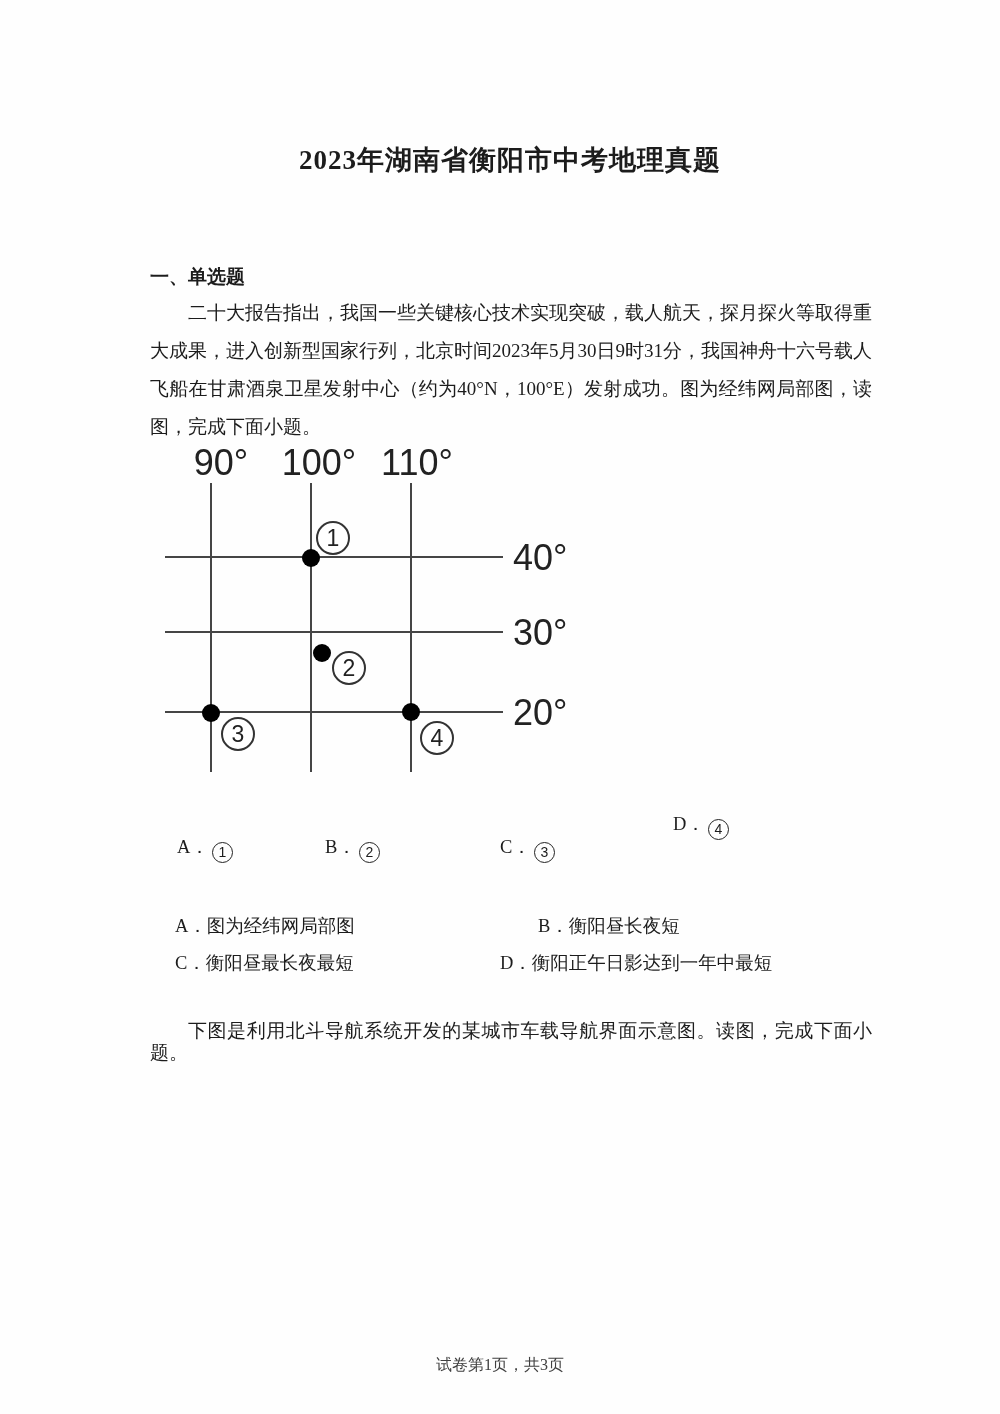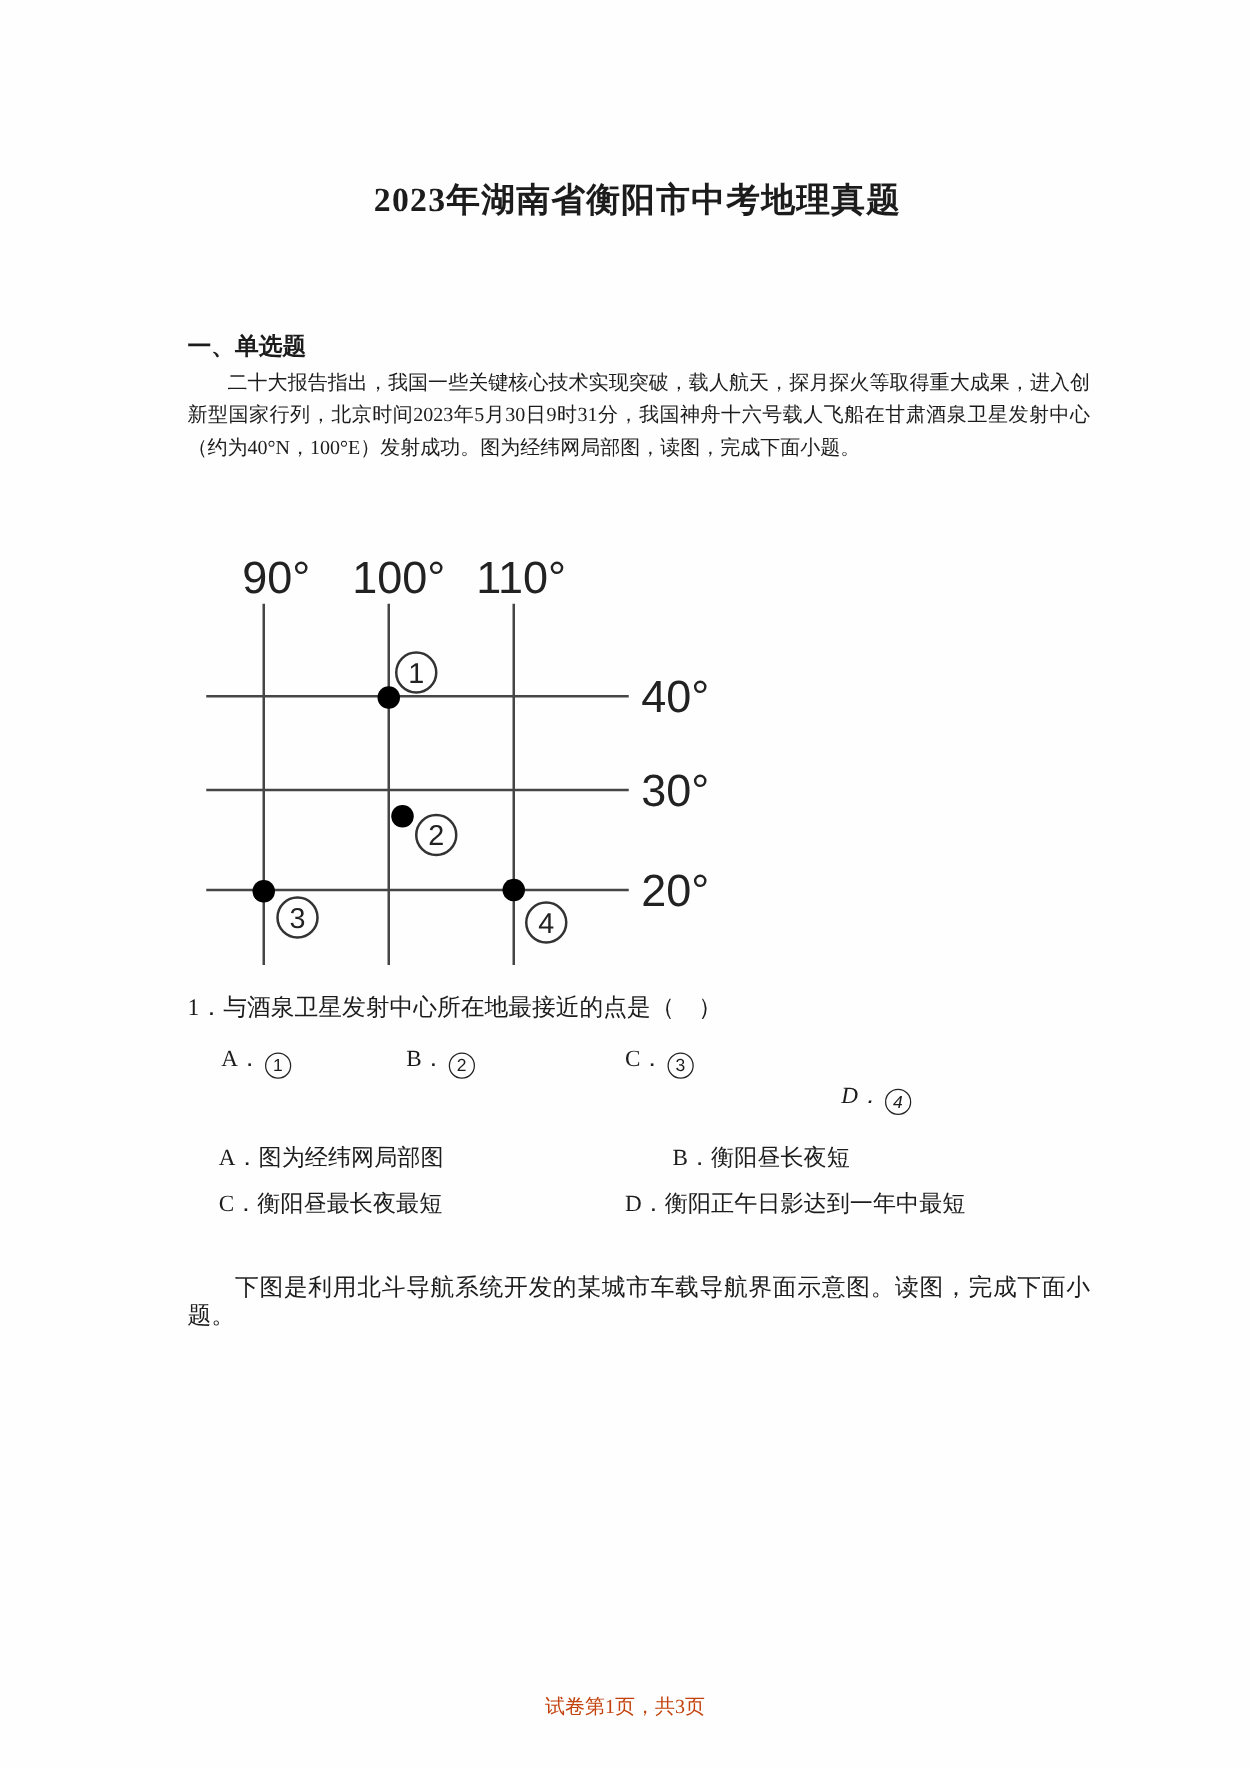--- a/index.html
+++ b/index.html
@@ -23,21 +23,21 @@
   .blank{
     display:inline-block;width:78px;height:20px;
     border-bottom:2px solid #222;margin-right:2px;
   }
   .section-heading{
     position:absolute;left:150px;top:264px;
     font-size:19px;font-weight:bold;
   }
   .intro-para{
     position:absolute;left:150px;top:294px;width:722px;
-    font-size:16px;line-height:26px;text-align:justify;text-indent:2em;
+    font-size:19px;line-height:38px;text-align:justify;text-indent:2em;
   }
   .figure-wrap{position:absolute;left:150px;top:436px;width:430px;height:352px;}
   .figure-wrap svg{display:block;}
   .gridline{stroke:#454545;stroke-width:2;}
   .axis-label{
     font-family:"Liberation Sans","DejaVu Sans",sans-serif;
     font-size:36px;fill:#222;
   }
   .dot{fill:#000;}
   .badge{fill:#fff;stroke:#333;stroke-width:2;}
@@ -58,21 +58,21 @@
     align-items:center;justify-content:center;
     font-family:"Liberation Sans","DejaVu Sans",sans-serif;
     font-size:14px;line-height:1;vertical-align:-4px;margin-left:3px;
   }
   .transition-para{
     position:absolute;left:150px;top:1020px;width:722px;
     font-size:19px;line-height:22px;text-align:justify;text-indent:2em;
   }
   .footer{
     position:absolute;left:0;top:1355px;width:1000px;
-    text-align:center;font-size:16px;color:#c2410c;
+    text-align:center;font-size:16px;color:#404040;
   }
 </style>
 </head>
 <body>
 
 <div class="page">
 
   <div class="doc-title">2023年湖南省衡阳市中考地理真题</div>
 
 
@@ -102,33 +102,32 @@
         <text x="199" y="232" class="badge-num" text-anchor="middle" dominant-baseline="central">2</text>
         <circle cx="61" cy="277" r="9" class="dot"></circle>
         <circle cx="88" cy="298" r="16" class="badge"></circle>
         <text x="88" y="298" class="badge-num" text-anchor="middle" dominant-baseline="central">3</text>
         <circle cx="261" cy="276" r="9" class="dot"></circle>
         <circle cx="287" cy="302" r="16" class="badge"></circle>
         <text x="287" y="302" class="badge-num" text-anchor="middle" dominant-baseline="central">4</text>
       </svg>
   </div>
 
-  <div class="question q1">1．与酒泉卫星发射中心所在地最接近的点是（　）</div>
 
   <div>
     <span class="opt" style="left:177px;top:834px;">
       <span>A．</span><span class="circled">1</span>
     </span>
     <span class="opt" style="left:325px;top:834px;">
       <span>B．</span><span class="circled">2</span>
     </span>
     <span class="opt" style="left:500px;top:834px;">
       <span>C．</span><span class="circled">3</span>
     </span>
-    <span class="opt" style="left:673px;top:863px;font-style:italic;">
+    <span class="opt" style="left:673px;top:811px;">
       <span>D．</span><span class="circled">4</span>
     </span>
   </div>
 
 
   <div>
     <span class="opt" style="left:175px;top:913px;">A．图为经纬网局部图</span>
     <span class="opt" style="left:497px;top:913px;margin-left:41px;">B．衡阳昼长夜短</span>
     <span class="opt" style="left:175px;top:950px;">C．衡阳昼最长夜最短</span>
     <span class="opt" style="left:500px;top:950px;">D．衡阳正午日影达到一年中最短</span>

